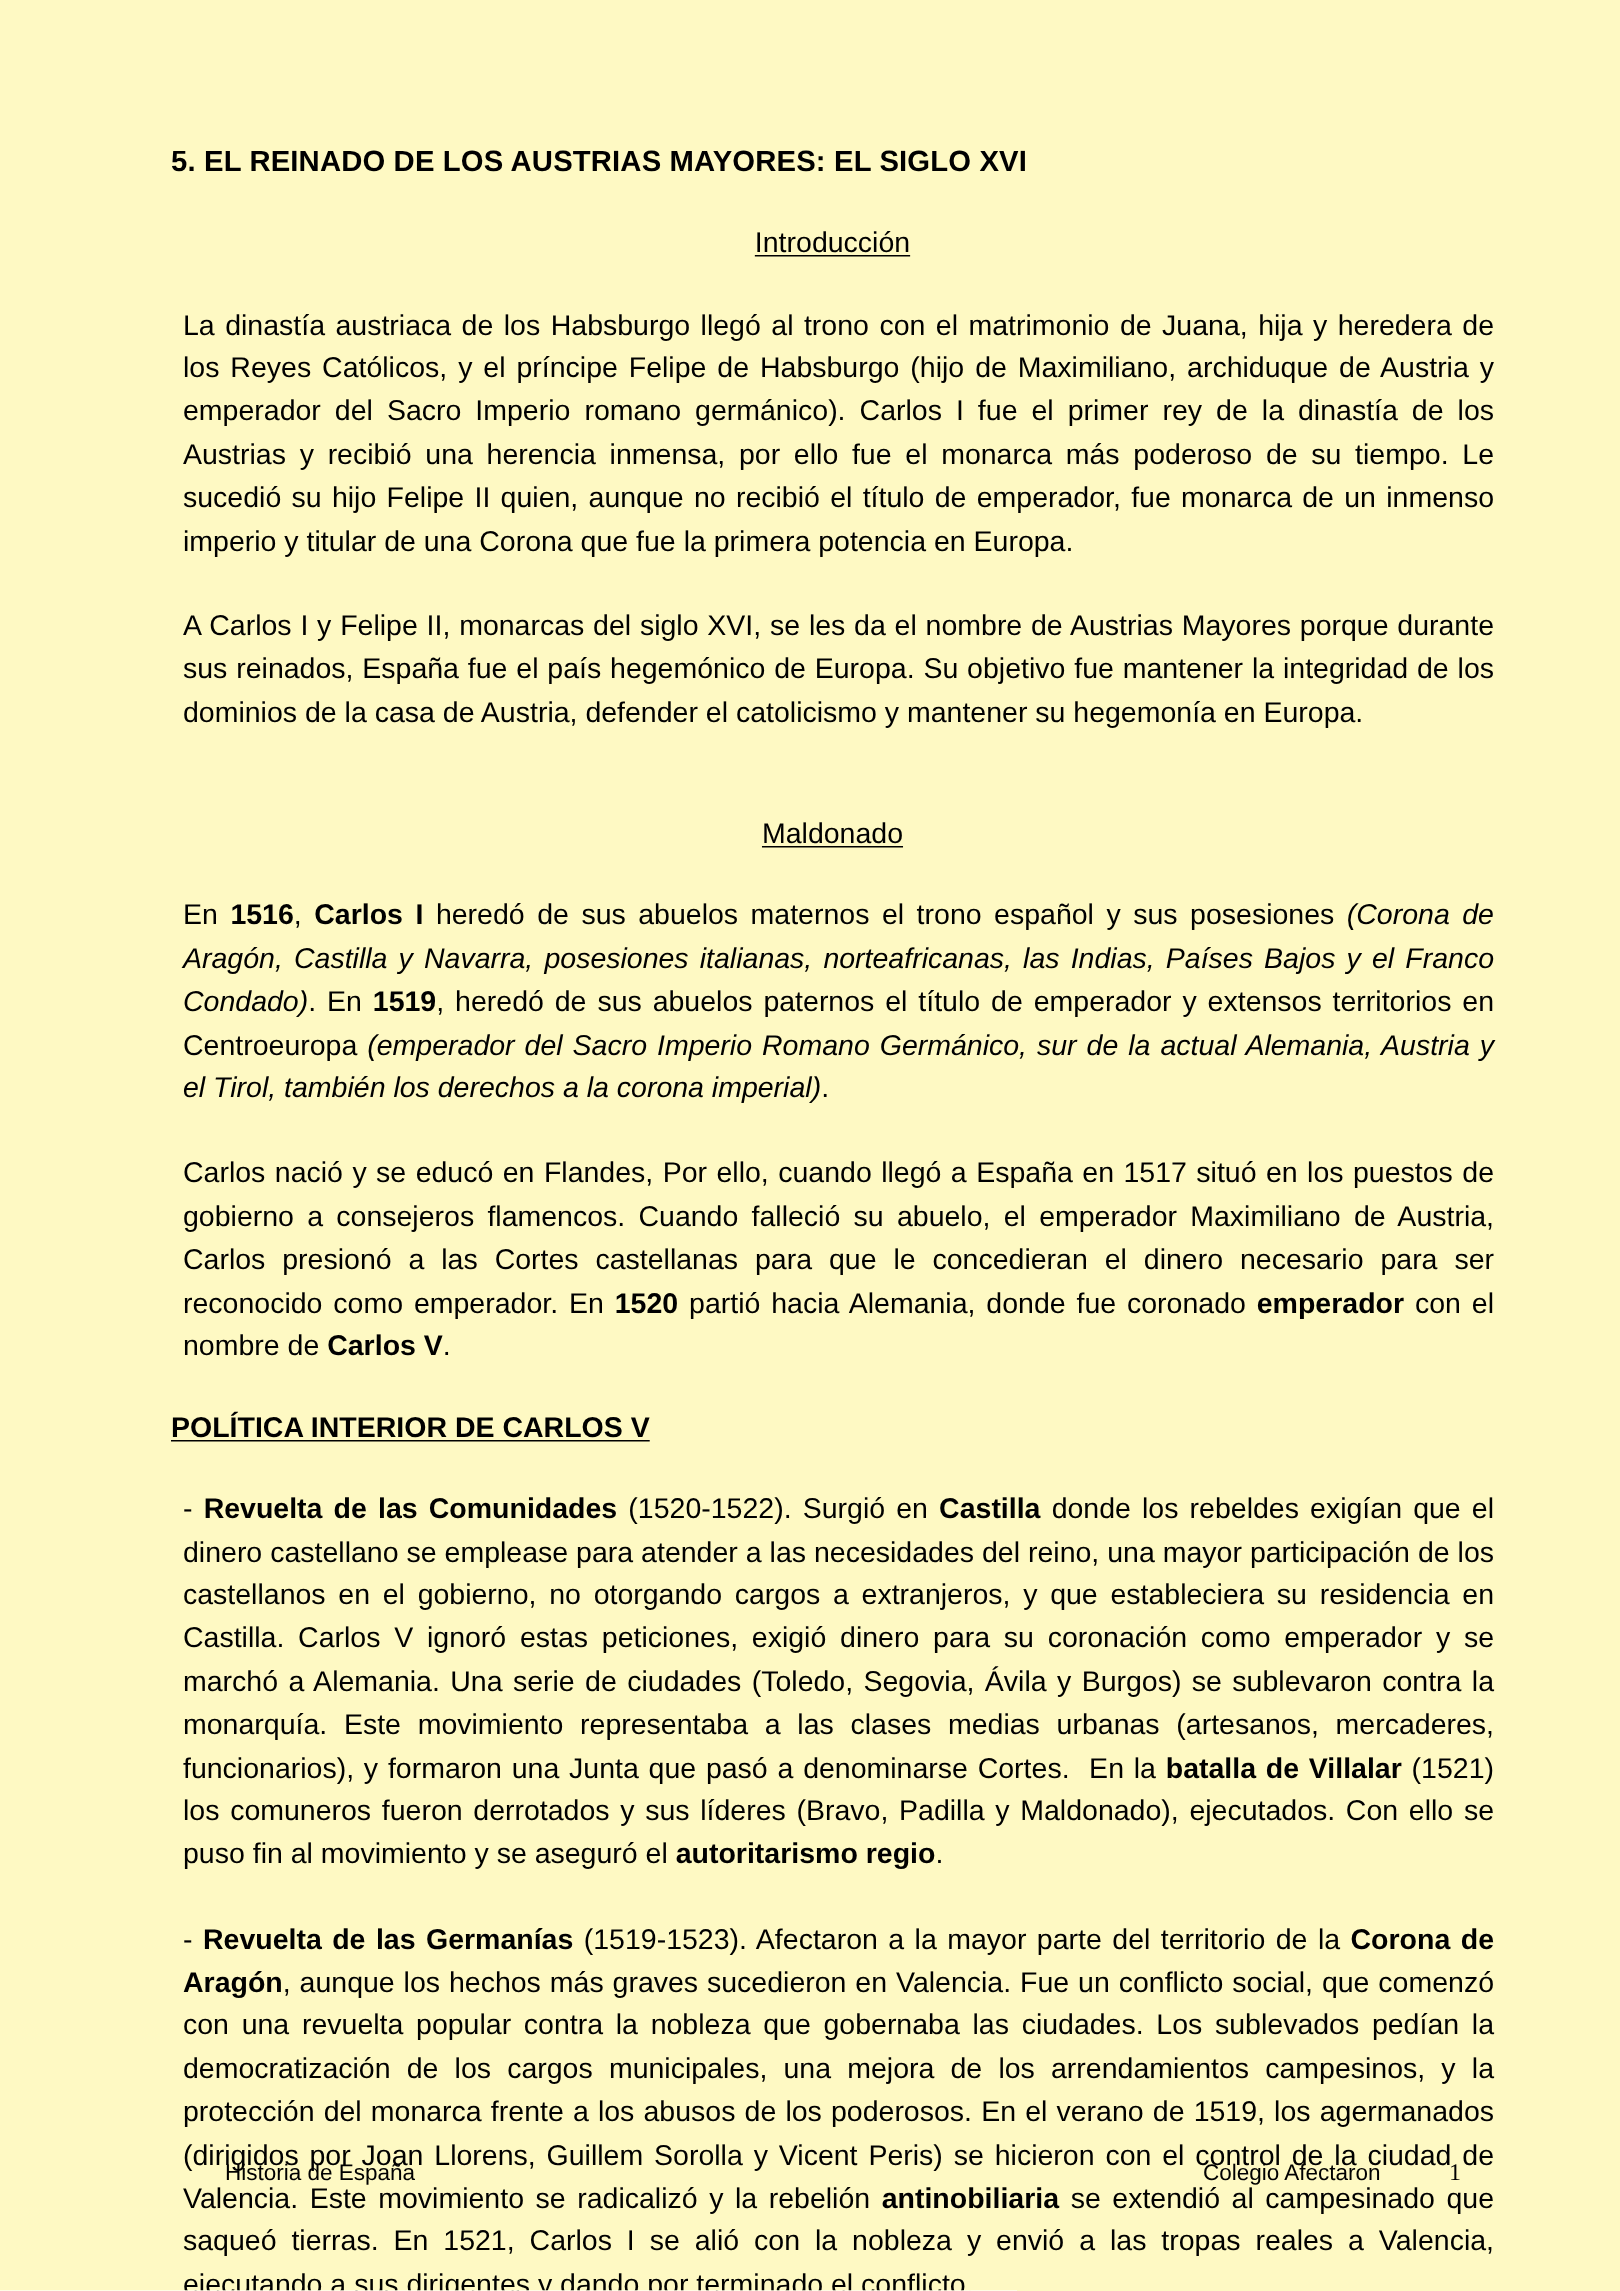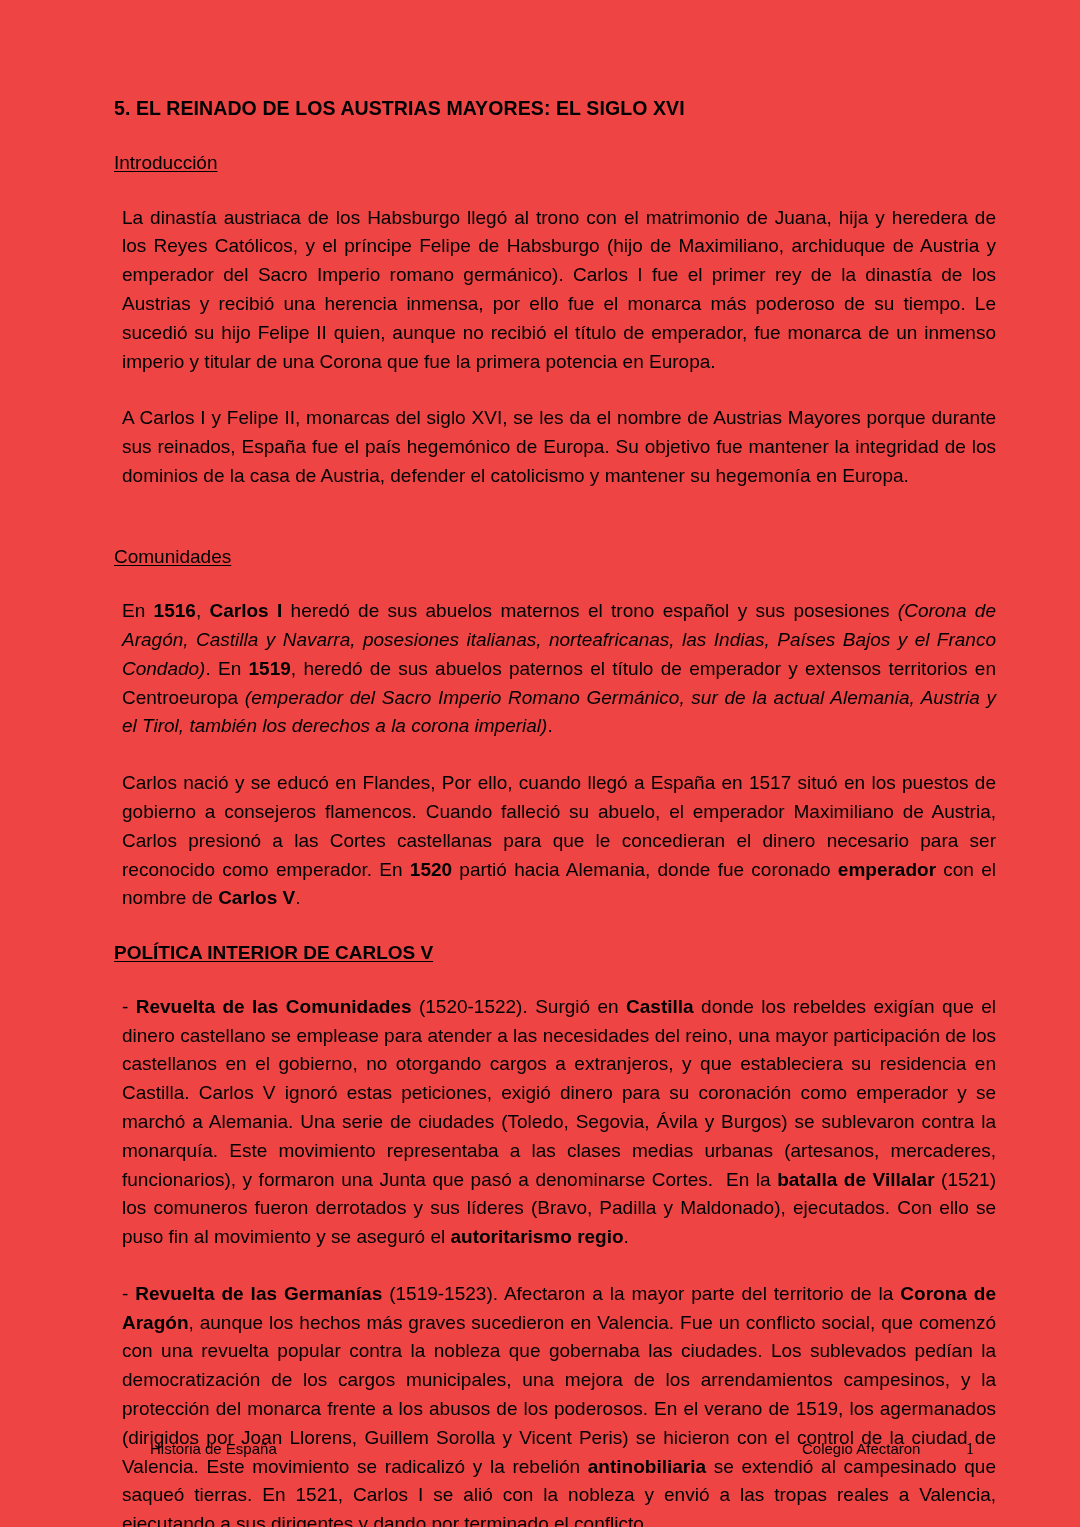--- a/index.html
+++ b/index.html
@@ -8,41 +8,42 @@
     background: #ffffff;
   }
   body {
     font-family: "Liberation Sans", sans-serif;
     color: #000000;
   }
   .page {
     position: relative;
     width: 1080px;
     height: 1527px;
-    background: #ef4444;
+    background: #fef9c3;
     box-sizing: border-box;
     overflow: hidden;
   }
   .content {
     position: absolute;
     left: 114px;
     top: 96px;
     width: 882px;
   }
   .doc-title {
     font-size: 19.5px;
     font-weight: bold;
     line-height: 1.28;
     letter-spacing: 0.1px;
     margin: 0 0 30px 0;
   }
   .section-label {
     font-size: 19px;
     line-height: 1.3;
     margin: 0 0 28px 0;
+    text-align: center;
   }
   .section-label span.u {
     text-decoration: underline;
     text-underline-offset: 2px;
   }
   .sub-head {
     font-size: 19px;
     font-weight: bold;
     line-height: 1.3;
     margin: 0 0 28px 0;
@@ -110,21 +111,21 @@
       <span class="u">Introducción</span>
     </div>
 
     <p class="body">La dinastía austriaca de los Habsburgo llegó al trono con el matrimonio de Juana, hija y heredera de los Reyes Católicos, y el príncipe Felipe de Habsburgo (hijo de Maximiliano, archiduque de Austria y emperador del Sacro Imperio romano germánico). Carlos I fue el primer rey de la dinastía de los Austrias y recibió una herencia inmensa, por ello fue el monarca más poderoso de su tiempo. Le sucedió su hijo Felipe II quien, aunque no recibió el título de emperador, fue monarca de un inmenso imperio y titular de una Corona que fue la primera potencia en Europa.</p>
 
     <p class="body">A Carlos I y Felipe II, monarcas del siglo XVI, se les da el nombre de Austrias Mayores porque durante sus reinados, España fue el país hegemónico de Europa. Su objetivo fue mantener la integridad de los dominios de la casa de Austria, defender el catolicismo y mantener su hegemonía en Europa.</p>
 
     <div class="gap-big"></div>
 
     <div class="section-label">
-      <span class="u">Comunidades</span>
+      <span class="u">Maldonado</span>
     </div>
 
 
     <p class="body"><span>En </span><b>1516</b><span>, </span><b>Carlos I</b><span> heredó de sus abuelos maternos el trono español y sus posesiones </span><i>(Corona de Aragón, Castilla y Navarra, posesiones italianas, norteafricanas, las Indias, Países Bajos y el Franco Condado)</i><span>. En </span><b>1519</b><span>, heredó de sus abuelos paternos el título de emperador y extensos territorios en Centroeuropa </span><i>(emperador del Sacro Imperio Romano Germánico, sur de la actual Alemania, Austria y el Tirol, también los derechos a la corona imperial)</i><span>.</span></p>
 
     <p class="body"><span>Carlos nació y se educó en Flandes, Por ello, cuando llegó a España en 1517 situó en los puestos de gobierno a consejeros flamencos. Cuando falleció su abuelo, el emperador Maximiliano de Austria, Carlos presionó a las Cortes castellanas para que le concedieran el dinero necesario para ser reconocido como emperador. En </span><b>1520</b><span> partió hacia Alemania, donde fue coronado </span><b>emperador</b><span> con el nombre de </span><b>Carlos V</b><span>.</span></p>
 
     <div class="sub-head-underline">
       <span class="u">POLÍTICA INTERIOR DE CARLOS V</span>
     </div>

